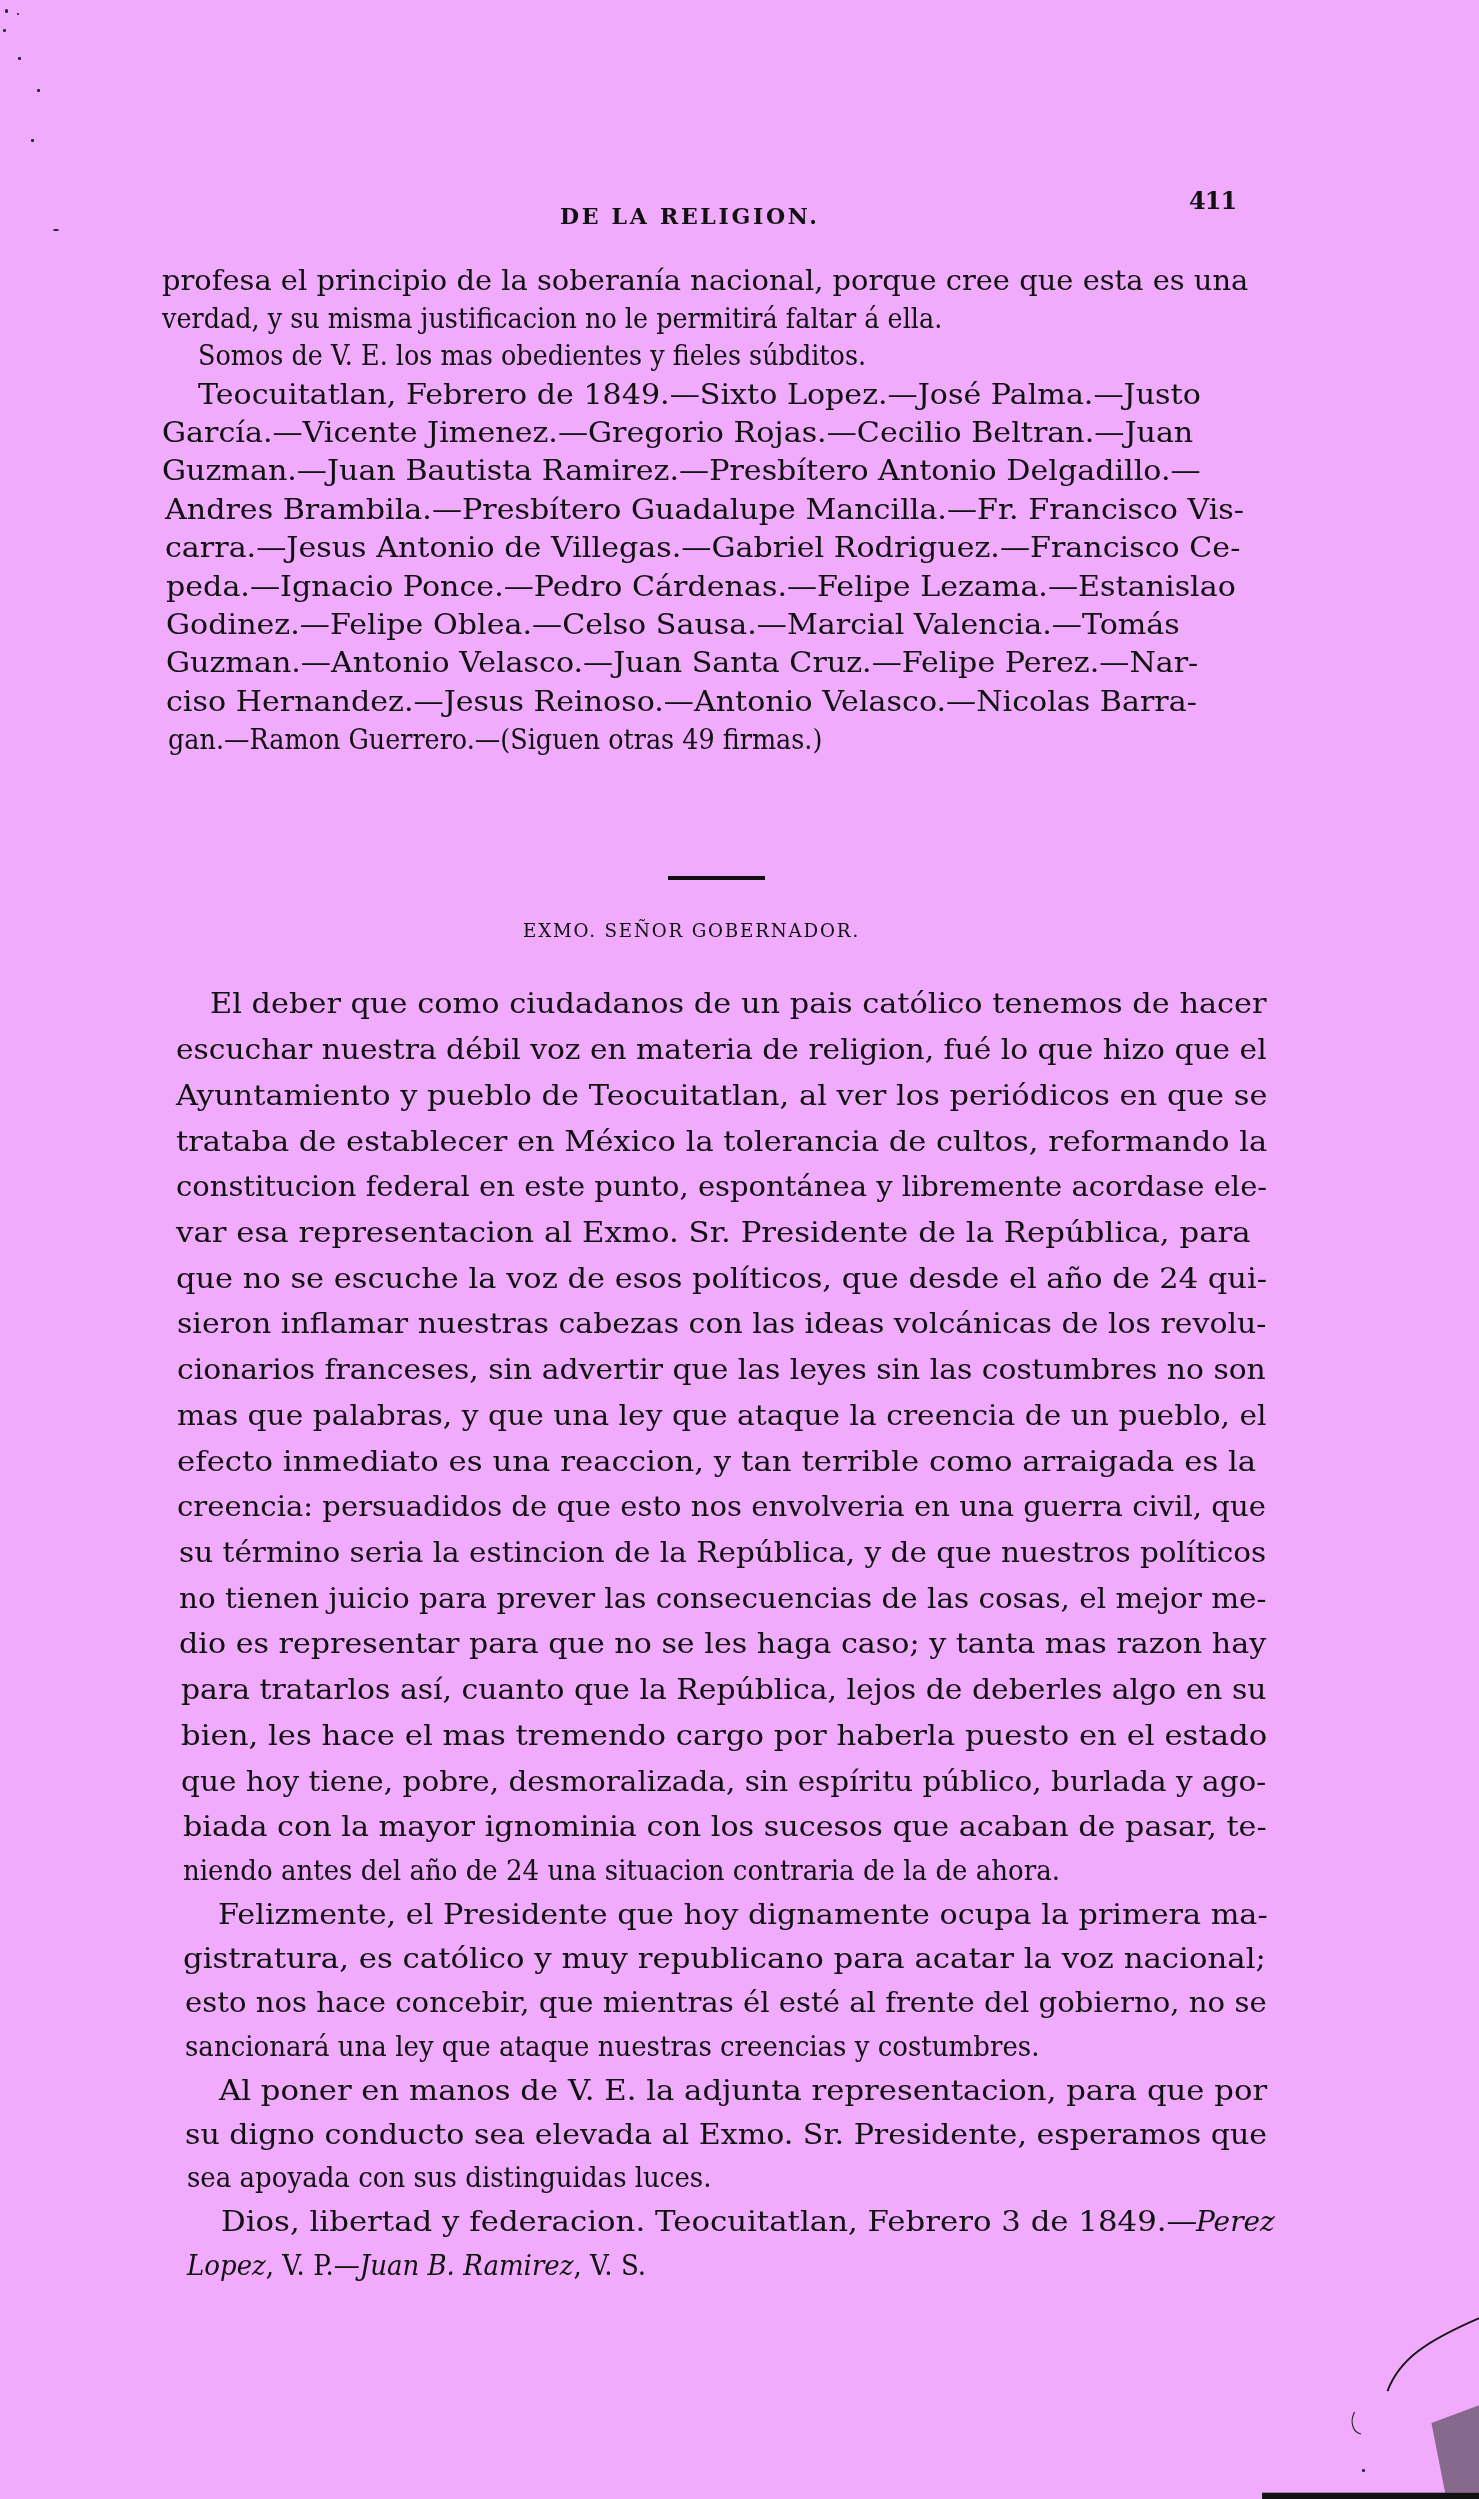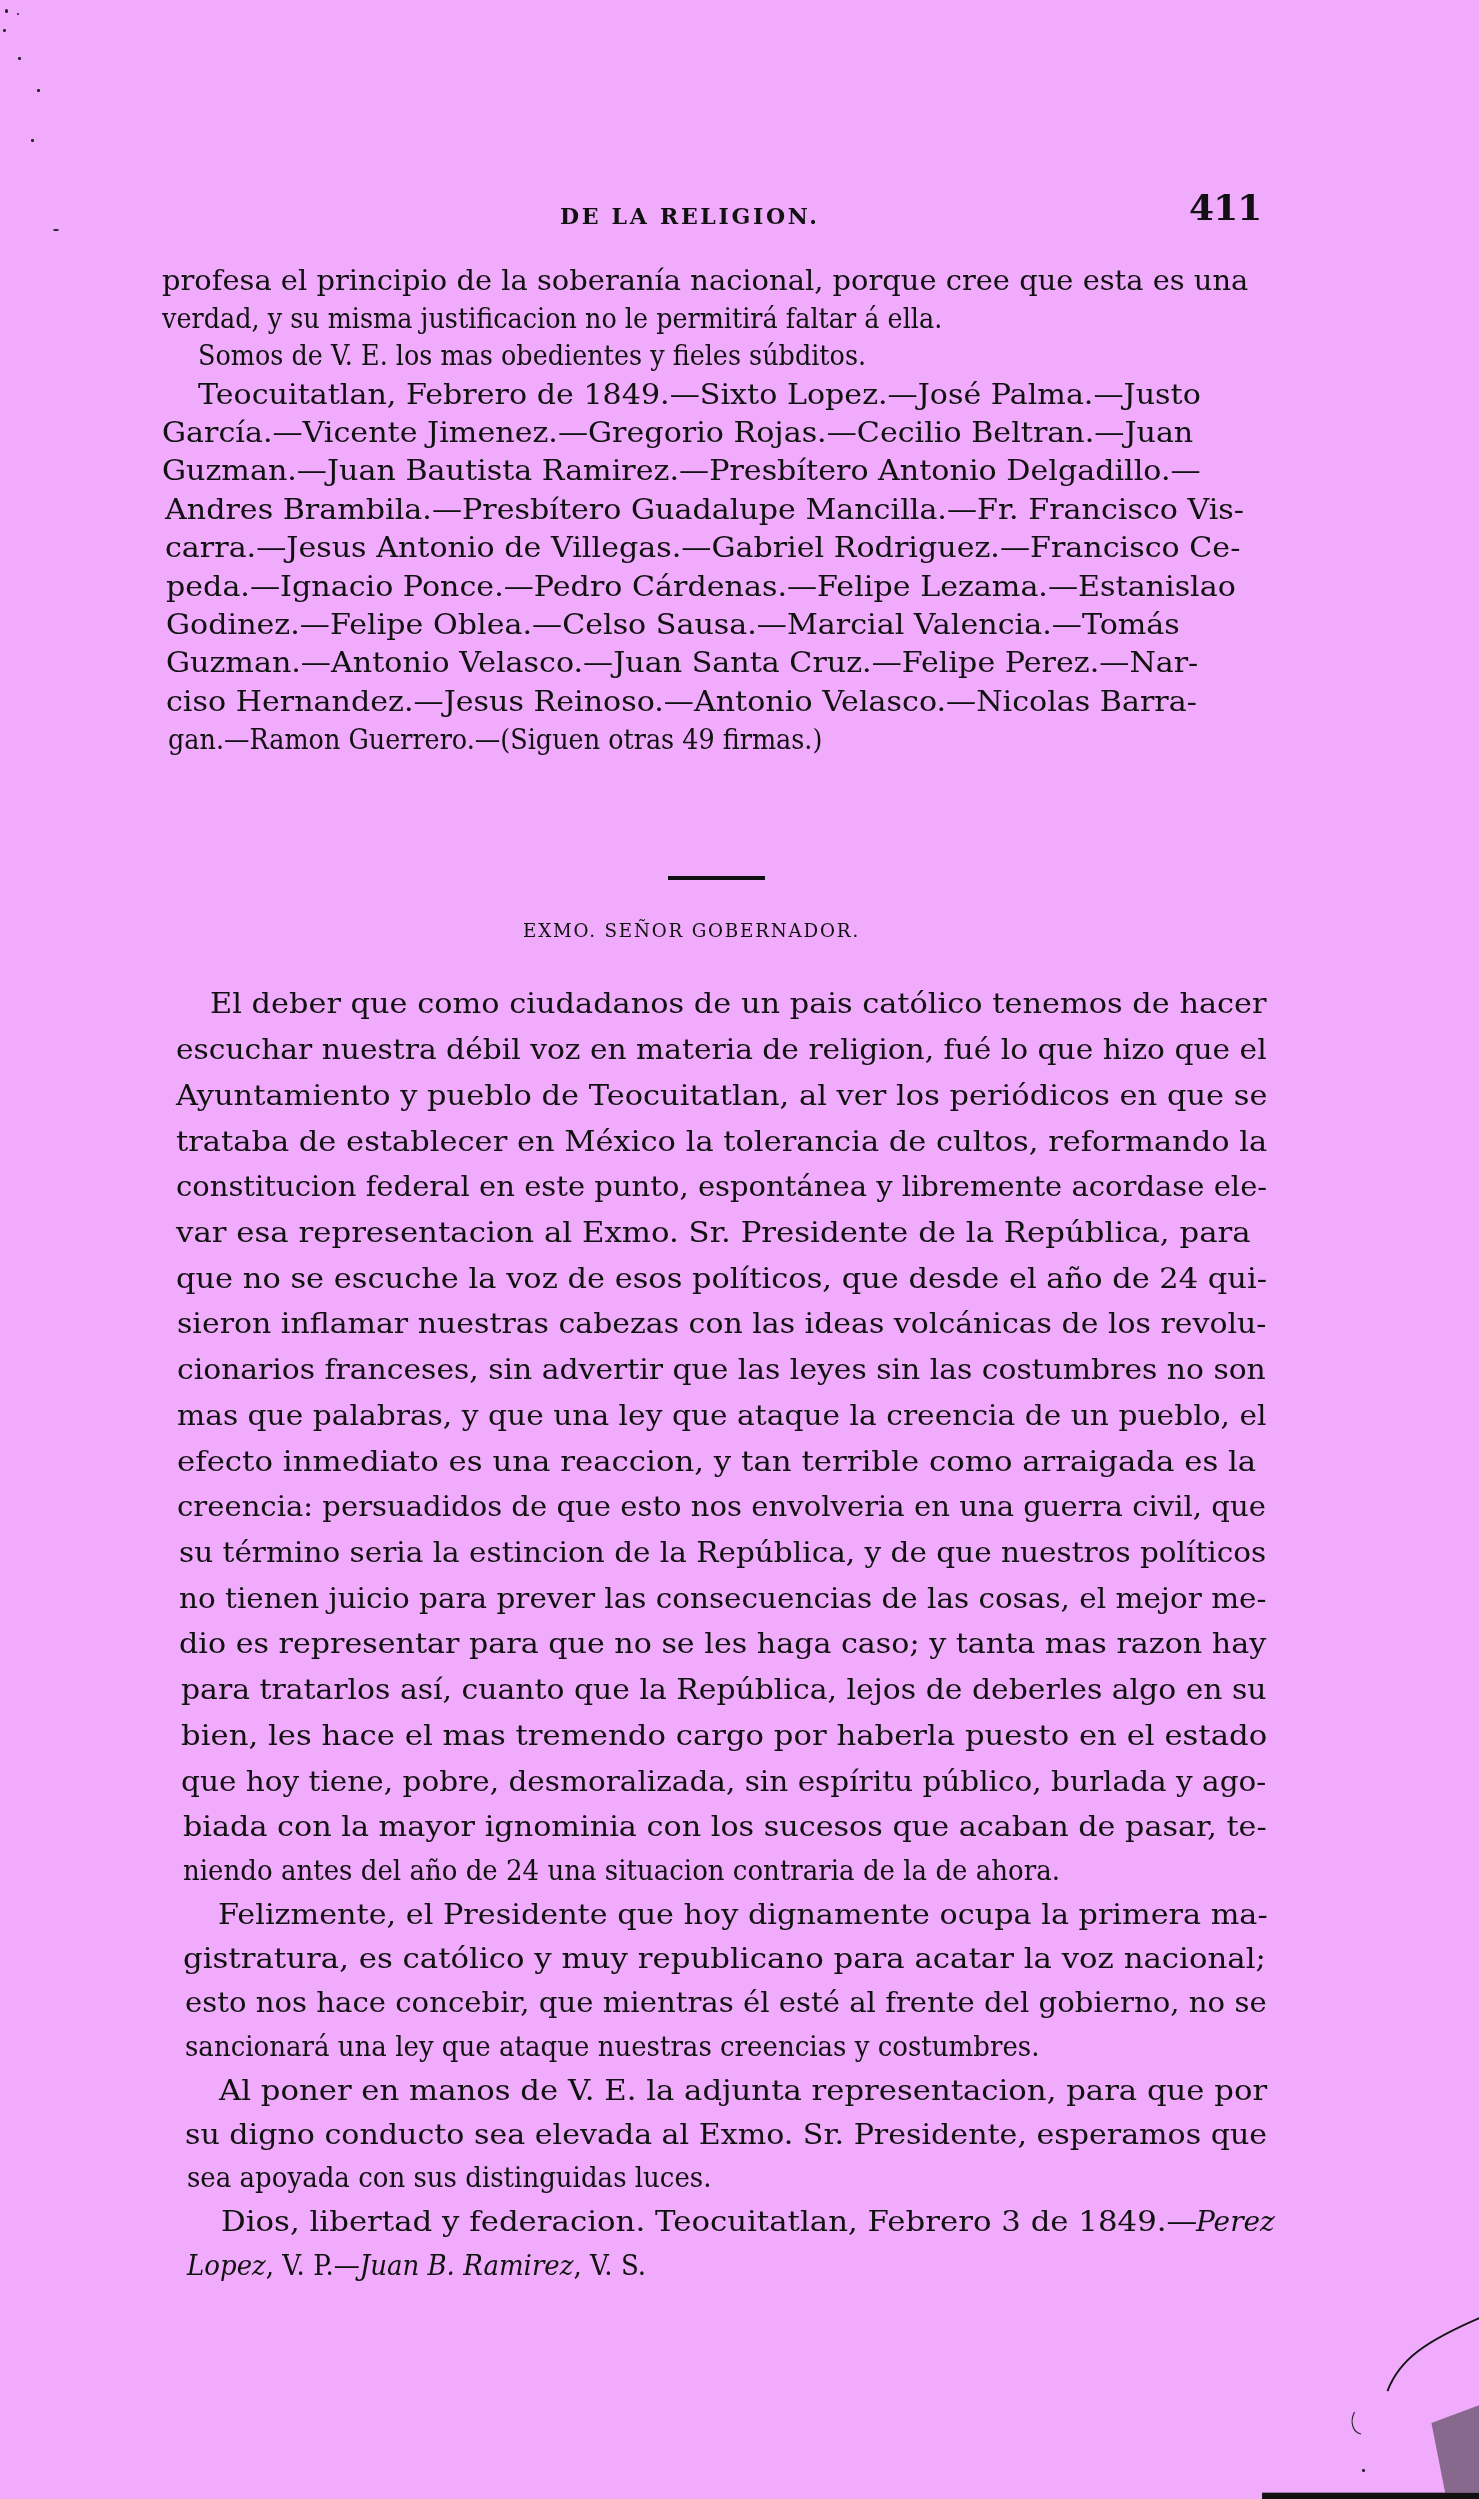--- a/index.html
+++ b/index.html
@@ -3,21 +3,21 @@
 <meta charset="utf-8">
 <style>
   html, body { margin: 0; padding: 0; background: #ffffff; }
   body { width: 1479px; height: 2500px; position: relative; overflow: hidden;
          font-family: "DejaVu Serif", "Liberation Serif", serif; color: #111; }
   .page { position: absolute; left: 0; top: 0; width: 1479px; height: 2500px; background: #f0abfc; }
   .running-head { position: absolute; top: 203px; left: 560px; width: 302px;
                   font-family: "DejaVu Serif", serif; font-weight: bold; font-size: 22px;
                   letter-spacing: 2.7px; white-space: nowrap; }
   .page-number { position: absolute; top: 186px; left: 1189px; font-family: "DejaVu Serif", serif;
-                 font-weight: bold; font-size: 36px; letter-spacing: -0.9px; }
+                 font-weight: bold; font-size: 24px; letter-spacing: -0.9px; }
   .line { position: absolute; white-space: nowrap; font-family: "DejaVu Serif", serif;
           transform-origin: 0 0; }
   .s1 .line { font-size: 27.4px; }
   .s2 .line { font-size: 28px; }
   .rule { position: absolute; left: 668px; top: 876px; width: 97px; height: 3.7px; background: #111; }
   .subtitle { position: absolute; top: 920px; left: 523px; font-family: "DejaVu Serif", serif;
               font-size: 18.3px; letter-spacing: 1.8px; white-space: nowrap; }
   i.it { font-style: italic; }
   .specks span { position: absolute; background: #222; border-radius: 50%; }
   .curve { position: absolute; left: 1262px; top: 2240px; }

